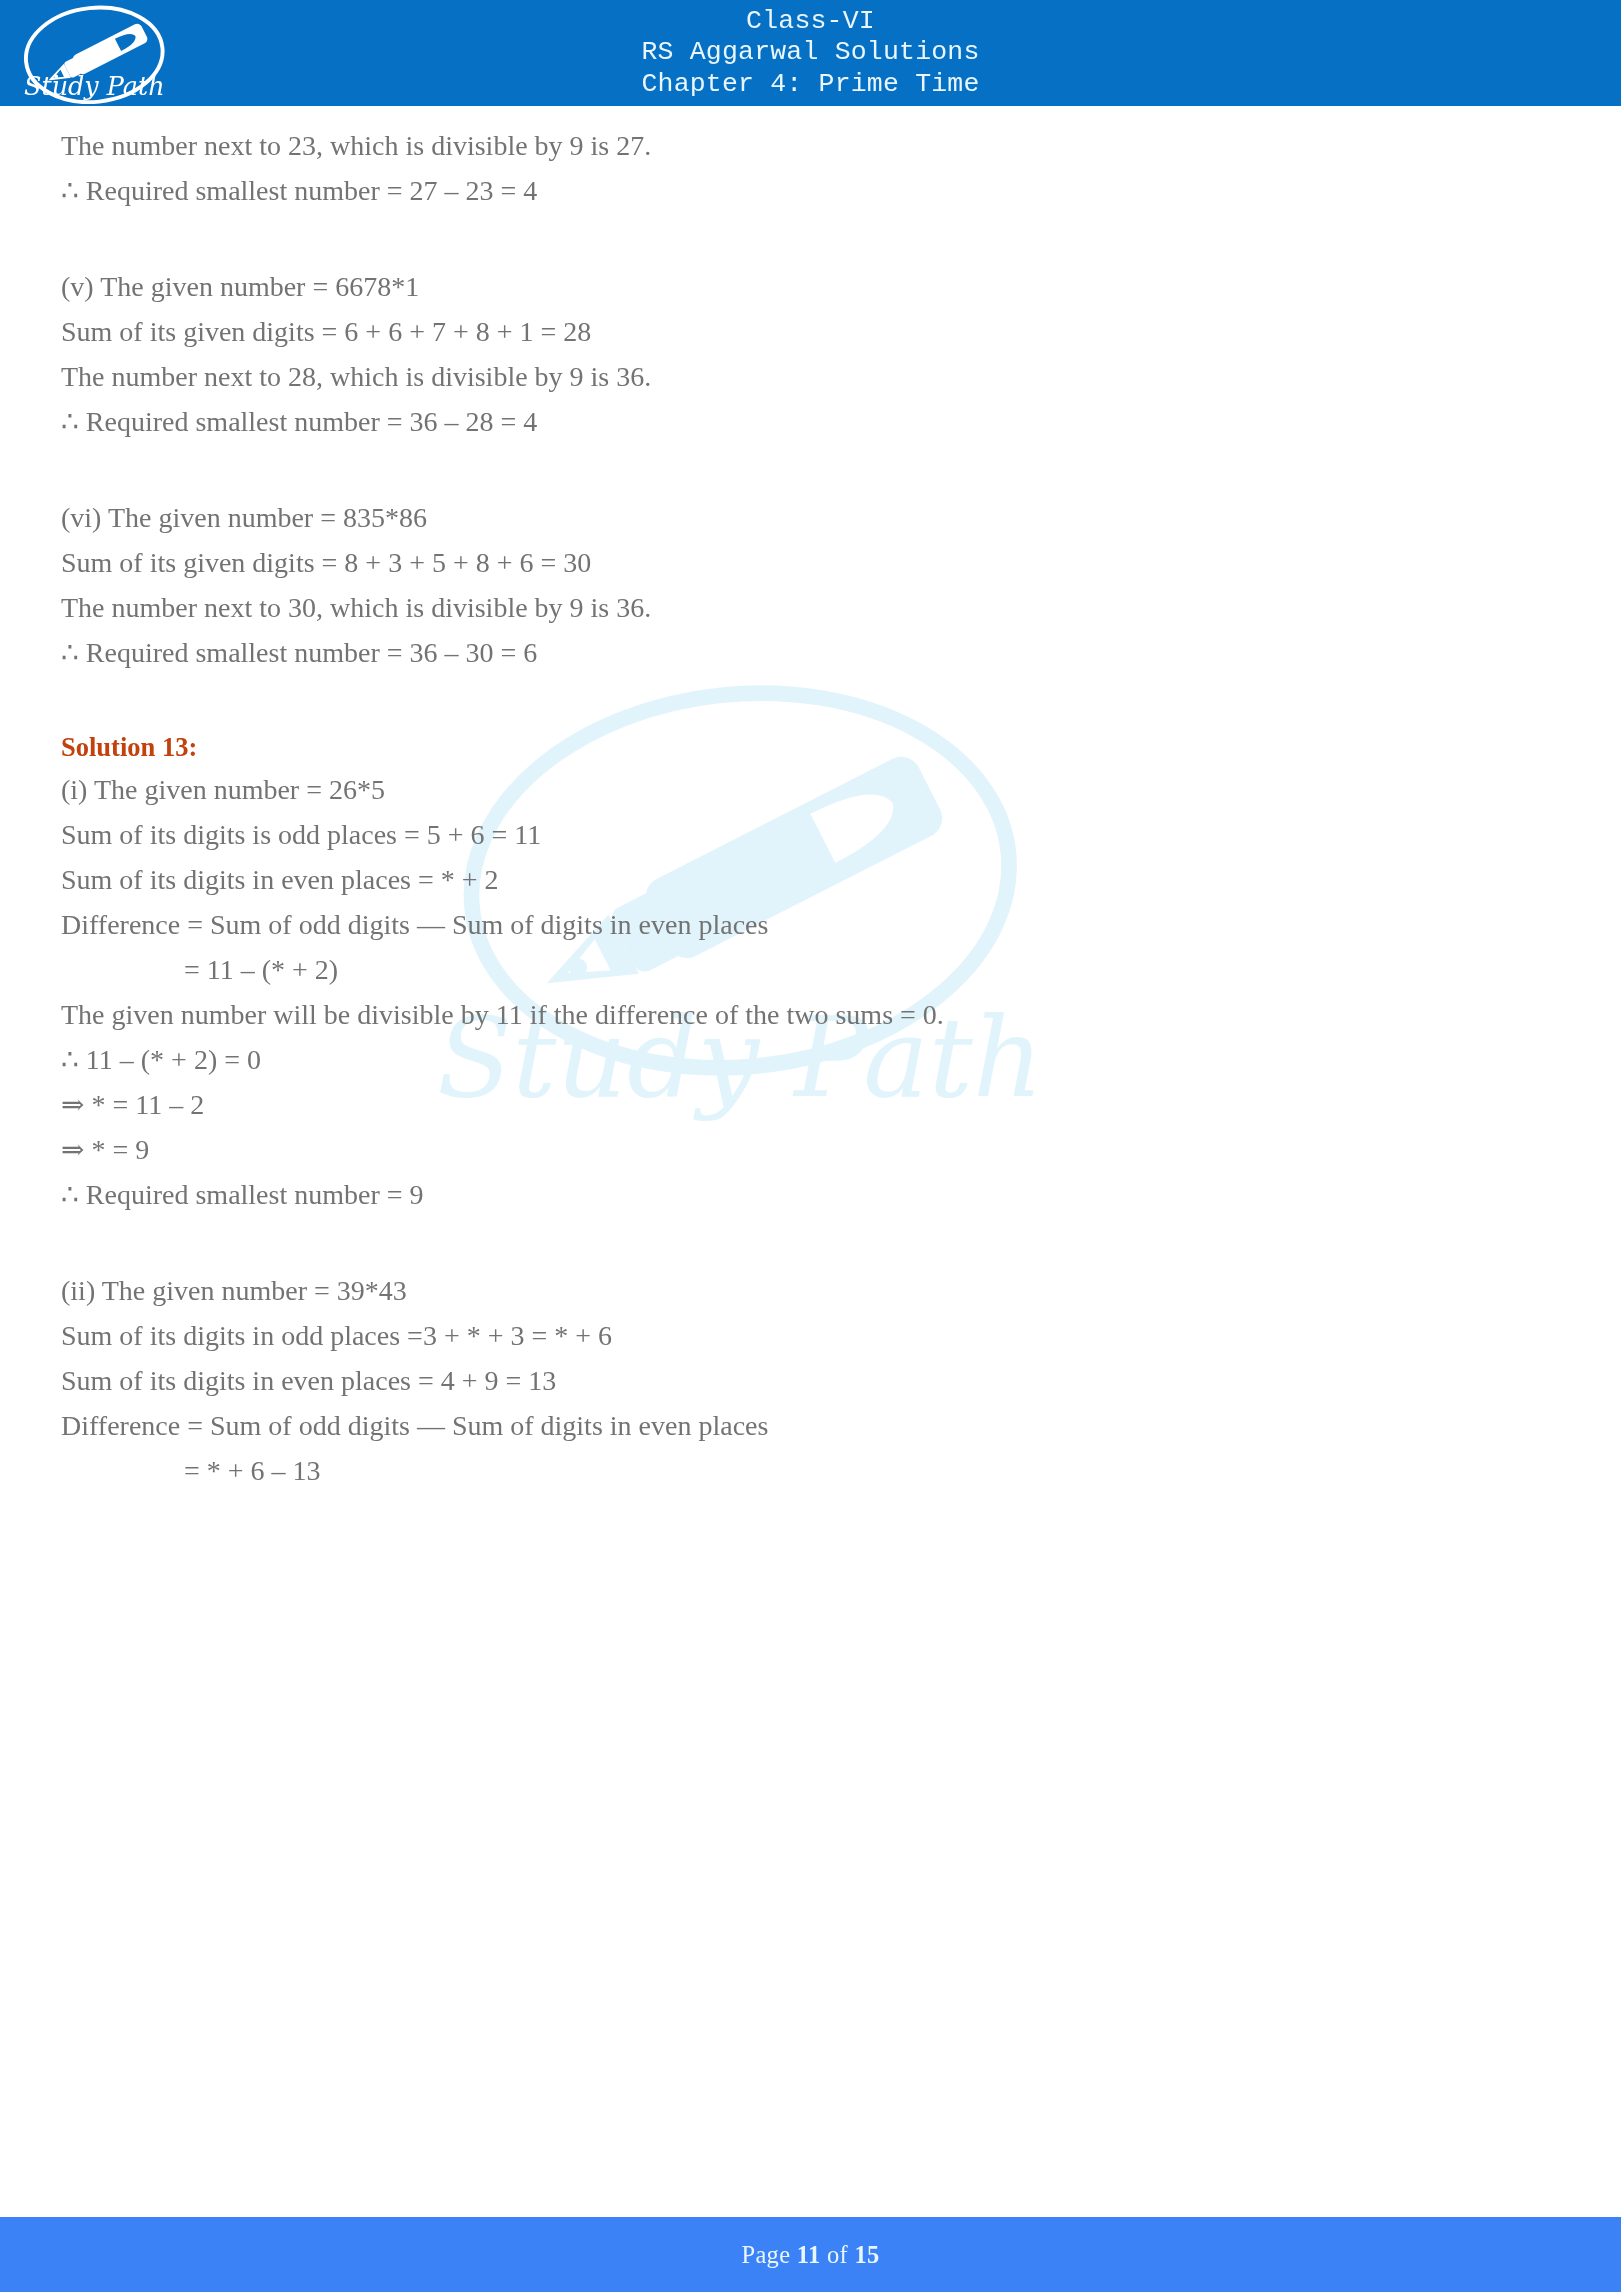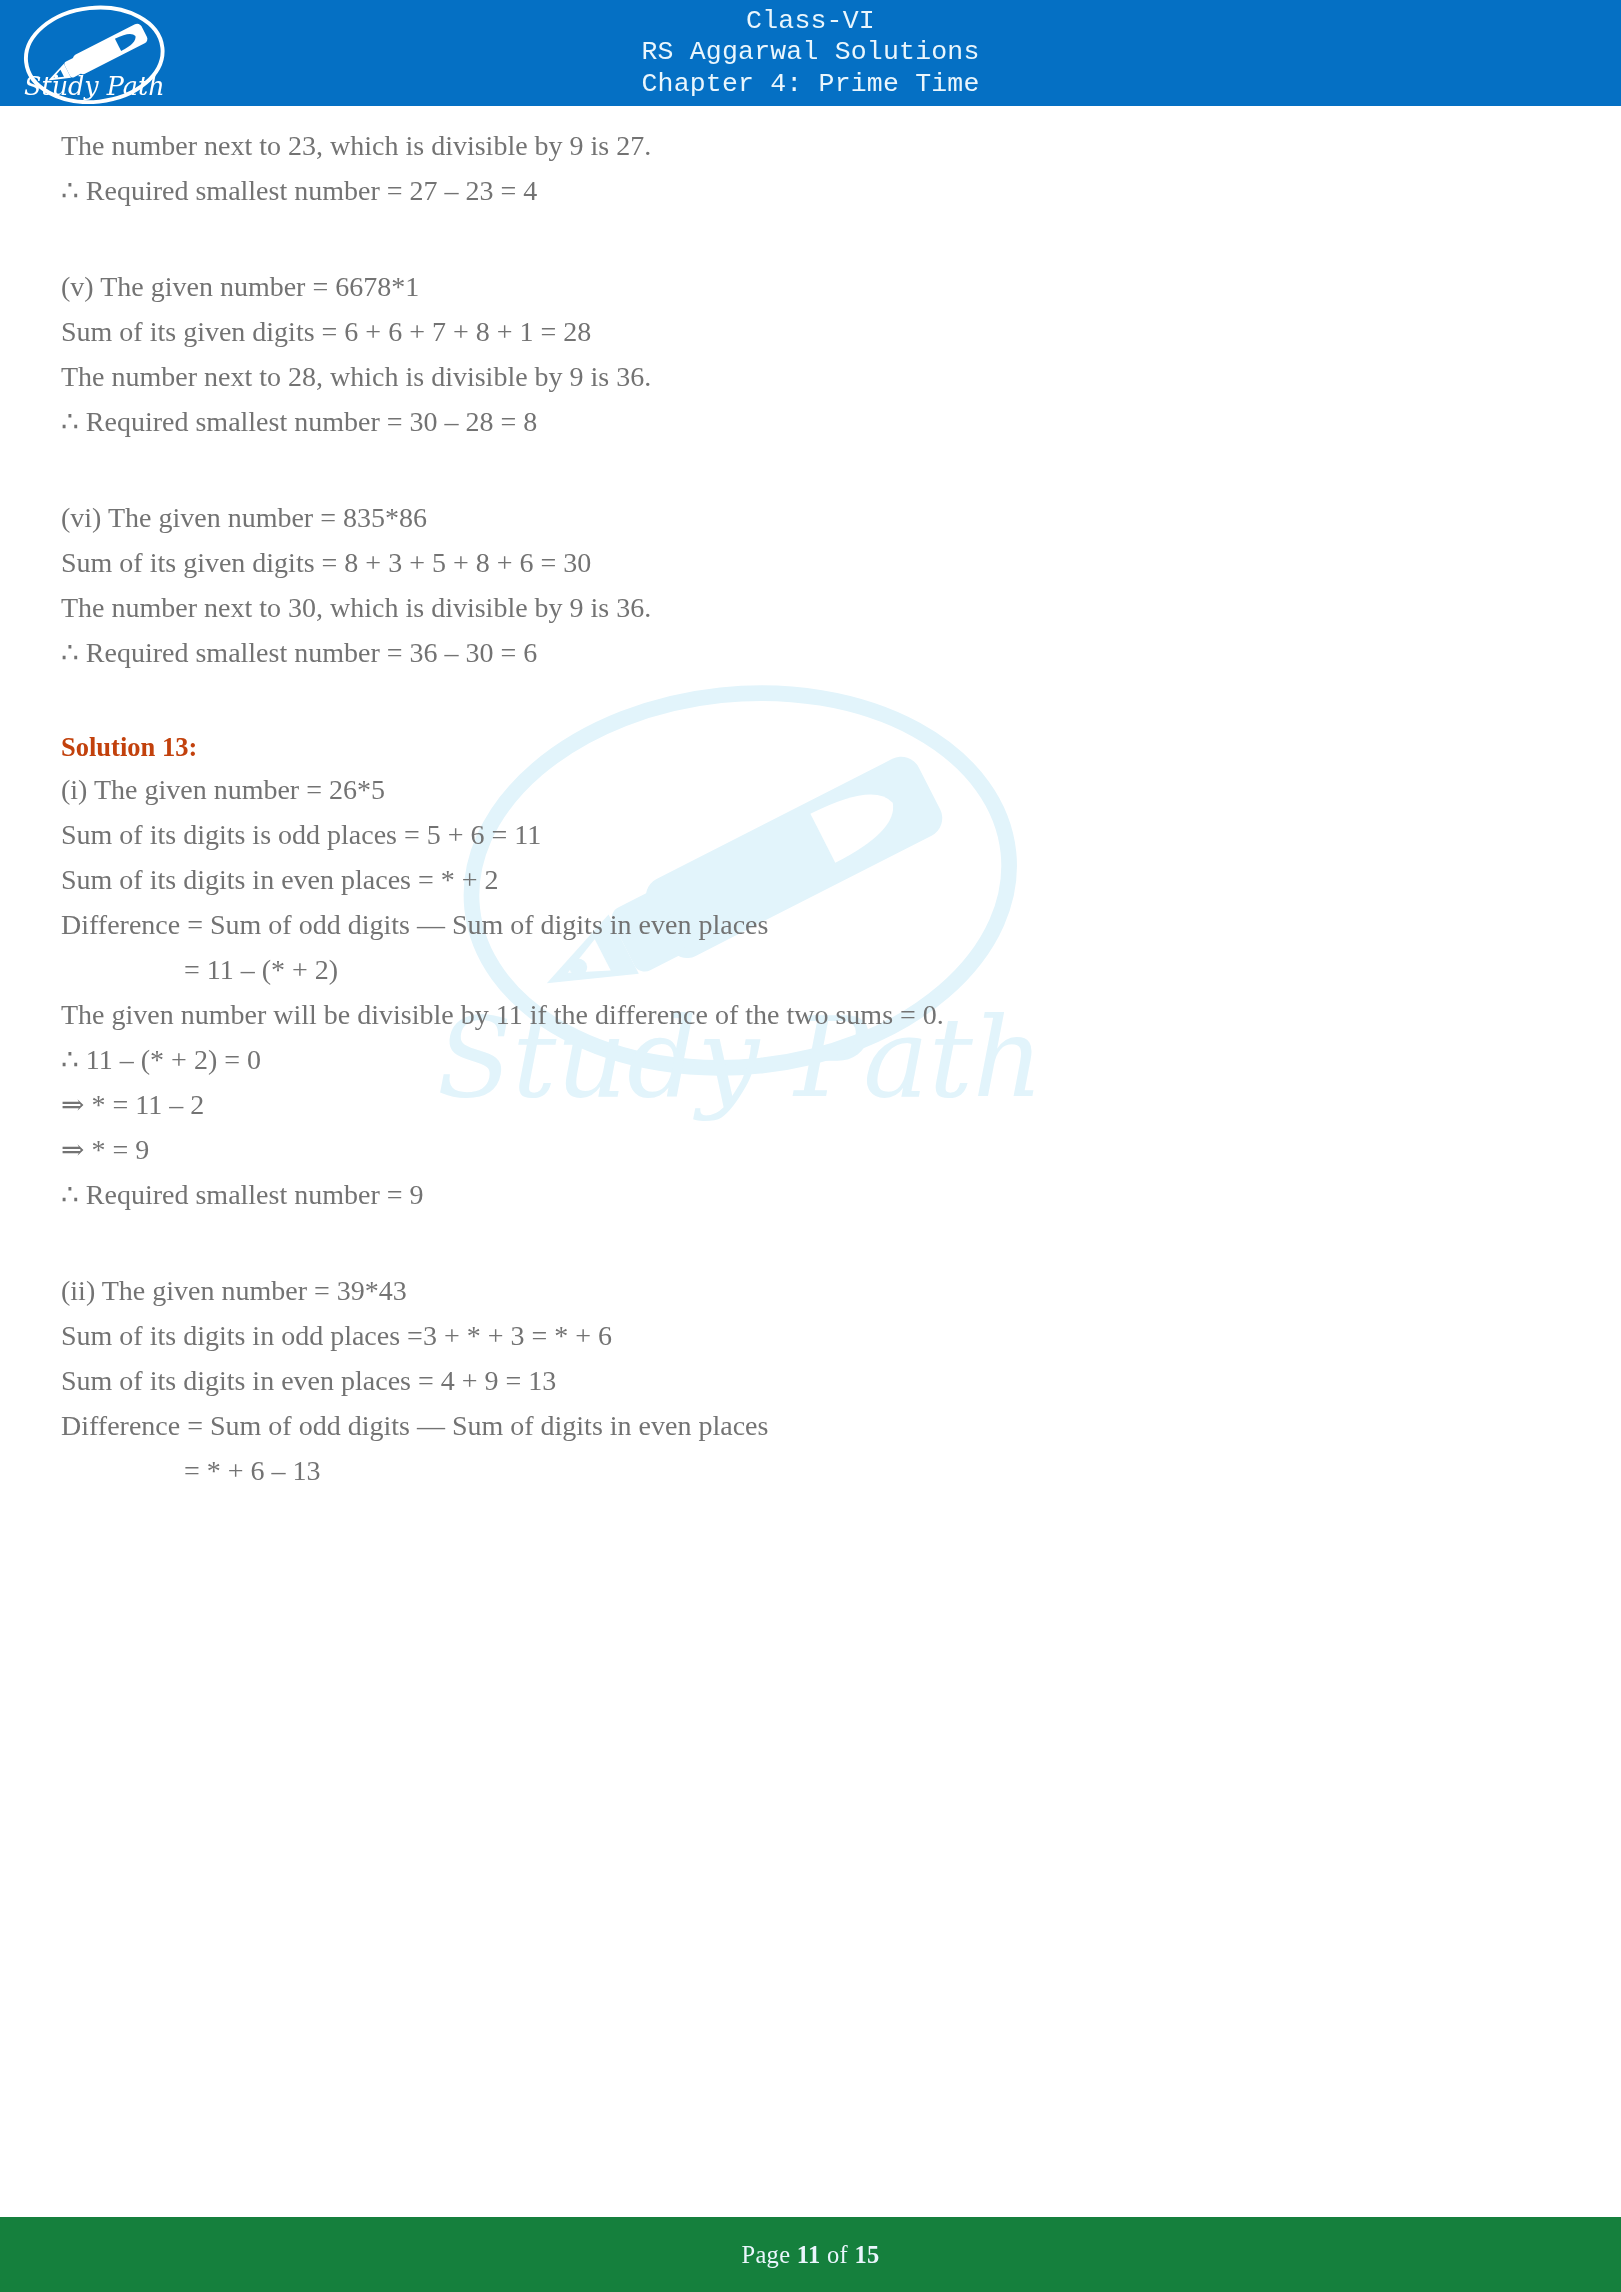--- a/index.html
+++ b/index.html
@@ -105,21 +105,21 @@
     height: 41px;
     display: flex;
     align-items: center;
     white-space: pre;
   }
 
   
   .footer {
     height: 76px;
     flex: 0 0 76px;
-    background: #15803d;
+    background: #3b82f6;
     display: flex;
     align-items: center;
     justify-content: center;
   }
   .footer-text {
     color: #eaf6fd;
     font-size: 24.5px;
     letter-spacing: 0.3px;
     white-space: pre;
   }
@@ -179,21 +179,21 @@
     <div class="lines">
 
       <div class="ln">The number next to 23, which is divisible by 9 is 27.</div>
       <div class="ln">∴ Required smallest number = 27 – 23 = 4</div>
 
       <div class="spacer-lg"></div>
 
       <div class="ln">(v) The given number = 6678*1</div>
       <div class="ln">Sum of its given digits = 6 + 6 + 7 + 8 + 1 = 28</div>
       <div class="ln">The number next to 28, which is divisible by 9 is 36.</div>
-      <div class="ln">∴ Required smallest number = 30 – 28 = 8</div>
+      <div class="ln">∴ Required smallest number = 36 – 28 = 4</div>
 
       <div class="spacer-lg"></div>
 
       <div class="ln">(vi) The given number = 835*86</div>
       <div class="ln">Sum of its given digits = 8 + 3 + 5 + 8 + 6 = 30</div>
       <div class="ln">The number next to 30, which is divisible by 9 is 36.</div>
       <div class="ln">∴ Required smallest number = 36 – 30 = 6</div>
 
       <div class="spacer-lg"></div>
 

